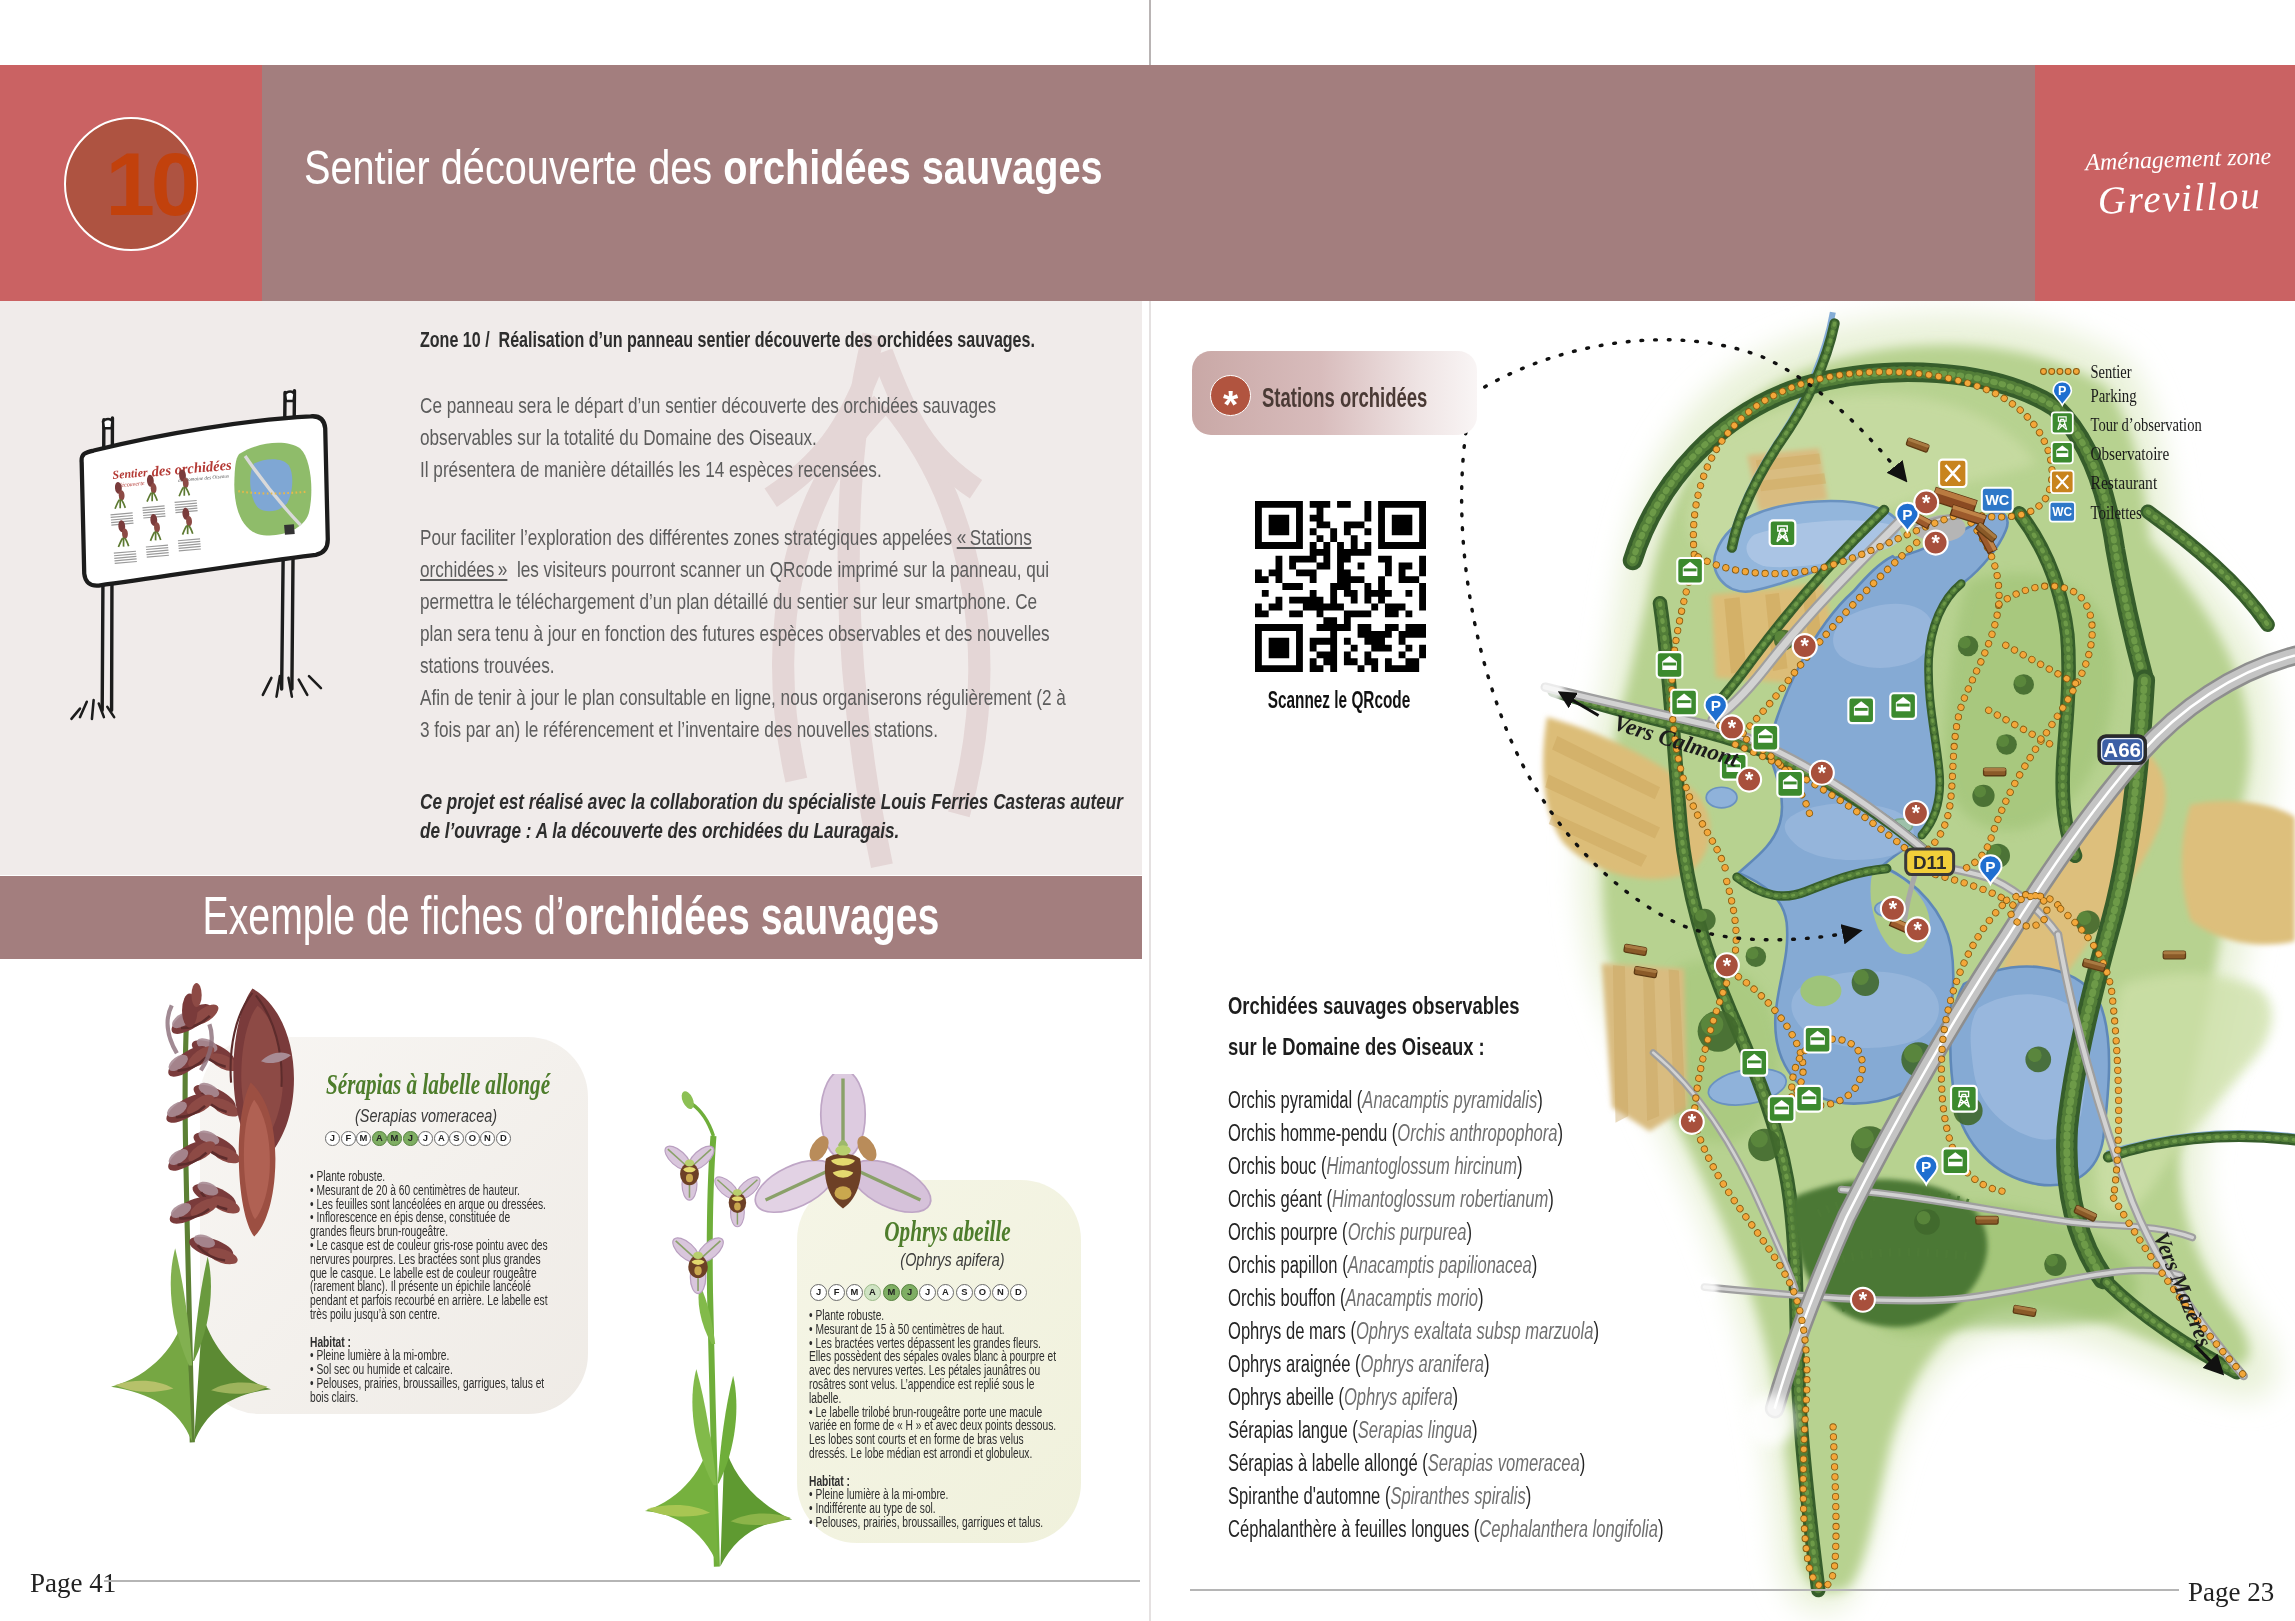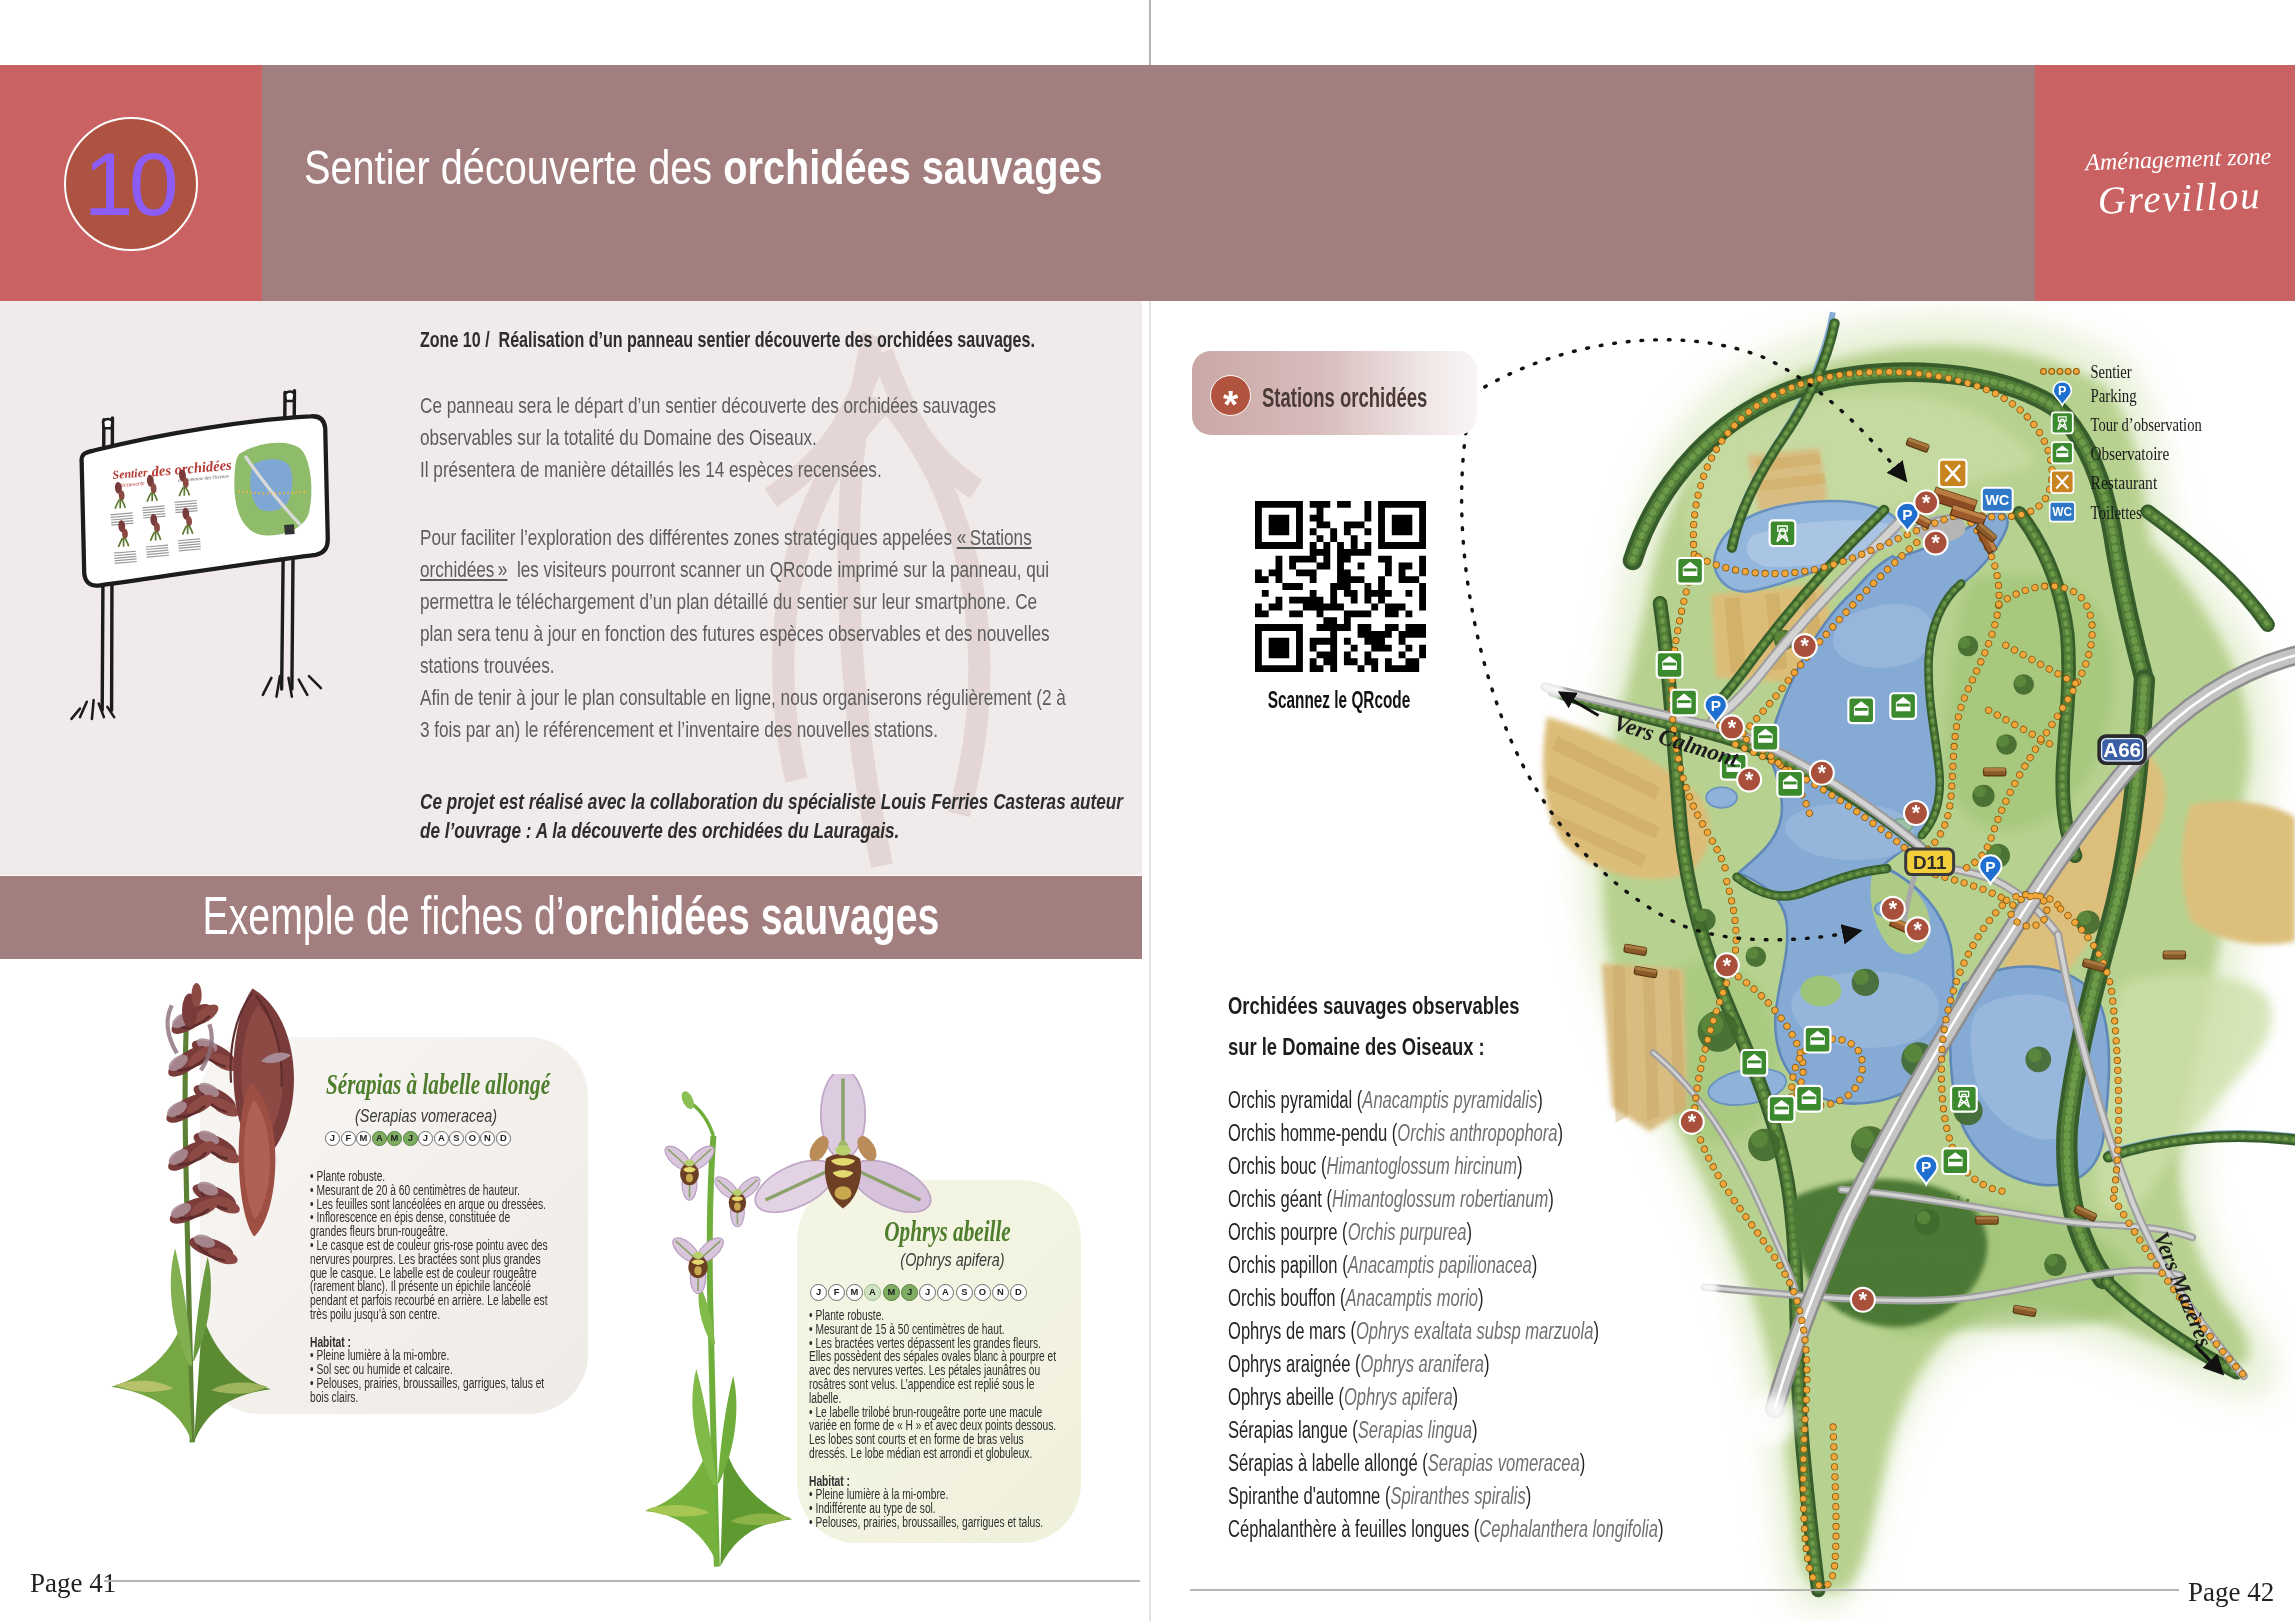--- a/index.html
+++ b/index.html
@@ -15,21 +15,21 @@
 <div class="abs" style="left:1149px;top:0;width:1.7px;height:65px;background:#b9b4b4;"></div>
 <div class="abs" style="left:1149px;top:301px;width:1.7px;height:1320px;background:#cfc9c9;opacity:.55;"></div>
 
 <div class="abs" style="left:0;top:65px;width:2295px;height:236px;background:#a37e7e;"></div>
 
 <div class="abs" style="left:0;top:65px;width:262px;height:236px;background:#ca6263;"></div>
 
 <div class="abs" style="left:2035px;top:65px;width:260px;height:236px;background:#ca6263;"></div>
 
 <div class="abs" style="left:64px;top:117px;width:134px;height:134px;border-radius:50%;background:#ae5341;border:2.6px solid #fff;box-sizing:border-box;"></div>
-<div class="abs" style="left:62px;top:119px;width:134px;height:134px;color:#8b5cf6;font-weight:normal;font-size:89px;line-height:130px;text-align:center;letter-spacing:-4.3px;">10</div>
+<div class="abs" style="left:62px;top:119px;width:134px;height:134px;color:#c2410c;font-weight:bold;font-size:89px;line-height:130px;text-align:right;letter-spacing:-4.3px;">10</div>
 
 <div class="abs" style="left:304px;top:140px;color:#fff;font-size:49px;line-height:55px;white-space:nowrap;transform:scaleX(0.81);transform-origin:left top;">Sentier découverte des <b>orchidées sauvages</b></div>
 
 <div class="abs" style="left:2059px;top:146px;width:240px;text-align:center;color:#fff;font-family:'Liberation Serif',serif;font-style:italic;transform:rotate(-2deg);">
   <div style="font-size:24px;">Aménagement zone</div>
   <div style="font-size:39px;margin-top:1.7px;letter-spacing:1.7px;">Grevillou</div>
 </div>
 
 <div class="abs" style="left:0;top:301px;width:1142px;height:574px;background:#f0ebea;"></div>
 
@@ -906,17 +906,17 @@
       <path fill="#000" d="M0 0h56v8h-56zM64 0h24v8h-24zM96 0h16v8h-16zM128 0h8v8h-8zM144 0h56v8h-56zM0 8h8v8h-8zM48 8h8v8h-8zM72 8h8v8h-8zM128 8h8v8h-8zM144 8h8v8h-8zM192 8h8v8h-8zM0 16h8v8h-8zM16 16h24v8h-24zM48 16h8v8h-8zM64 16h16v8h-16zM128 16h8v8h-8zM144 16h8v8h-8zM160 16h24v8h-24zM192 16h8v8h-8zM0 24h8v8h-8zM16 24h24v8h-24zM48 24h8v8h-8zM72 24h16v8h-16zM104 24h24v8h-24zM144 24h8v8h-8zM160 24h24v8h-24zM192 24h8v8h-8zM0 32h8v8h-8zM16 32h24v8h-24zM48 32h8v8h-8zM64 32h8v8h-8zM88 32h8v8h-8zM104 32h8v8h-8zM128 32h8v8h-8zM144 32h8v8h-8zM160 32h24v8h-24zM192 32h8v8h-8zM0 40h8v8h-8zM48 40h8v8h-8zM72 40h8v8h-8zM88 40h8v8h-8zM112 40h8v8h-8zM144 40h8v8h-8zM192 40h8v8h-8zM0 48h56v8h-56zM64 48h8v8h-8zM80 48h8v8h-8zM96 48h8v8h-8zM112 48h8v8h-8zM128 48h8v8h-8zM144 48h56v8h-56zM64 56h24v8h-24zM96 56h40v8h-40zM24 64h8v8h-8zM40 64h32v8h-32zM80 64h8v8h-8zM96 64h16v8h-16zM144 64h16v8h-16zM192 64h8v8h-8zM24 72h8v8h-8zM40 72h8v8h-8zM72 72h16v8h-16zM96 72h8v8h-8zM120 72h8v8h-8zM152 72h8v8h-8zM168 72h16v8h-16zM192 72h8v8h-8zM0 80h8v8h-8zM16 80h16v8h-16zM48 80h24v8h-24zM96 80h16v8h-16zM152 80h8v8h-8zM168 80h8v8h-8zM192 80h8v8h-8zM0 88h16v8h-16zM24 88h8v8h-8zM64 88h8v8h-8zM96 88h32v8h-32zM144 88h8v8h-8zM168 88h24v8h-24zM32 96h24v8h-24zM88 96h24v8h-24zM128 96h8v8h-8zM144 96h8v8h-8zM192 96h8v8h-8zM8 104h8v8h-8zM64 104h8v8h-8zM88 104h8v8h-8zM104 104h16v8h-16zM128 104h32v8h-32zM176 104h8v8h-8zM192 104h8v8h-8zM24 112h8v8h-8zM40 112h40v8h-40zM88 112h8v8h-8zM112 112h8v8h-8zM128 112h8v8h-8zM144 112h8v8h-8zM192 112h8v8h-8zM0 120h8v8h-8zM16 120h16v8h-16zM56 120h48v8h-48zM136 120h8v8h-8zM152 120h24v8h-24zM192 120h8v8h-8zM0 128h16v8h-16zM40 128h16v8h-16zM72 128h8v8h-8zM104 128h32v8h-32zM152 128h16v8h-16zM176 128h8v8h-8zM80 136h16v8h-16zM104 136h8v8h-8zM0 144h56v8h-56zM72 144h40v8h-40zM120 144h16v8h-16zM152 144h16v8h-16zM176 144h24v8h-24zM0 152h8v8h-8zM48 152h8v8h-8zM88 152h8v8h-8zM120 152h40v8h-40zM168 152h32v8h-32zM0 160h8v8h-8zM16 160h24v8h-24zM48 160h8v8h-8zM64 160h32v8h-32zM104 160h8v8h-8zM128 160h24v8h-24zM168 160h8v8h-8zM0 168h8v8h-8zM16 168h24v8h-24zM48 168h8v8h-8zM64 168h8v8h-8zM88 168h8v8h-8zM112 168h8v8h-8zM136 168h24v8h-24zM176 168h8v8h-8zM192 168h8v8h-8zM0 176h8v8h-8zM16 176h24v8h-24zM48 176h8v8h-8zM72 176h24v8h-24zM104 176h8v8h-8zM128 176h8v8h-8zM168 176h8v8h-8zM192 176h8v8h-8zM0 184h8v8h-8zM48 184h8v8h-8zM64 184h8v8h-8zM80 184h16v8h-16zM104 184h16v8h-16zM128 184h16v8h-16zM152 184h8v8h-8zM176 184h16v8h-16zM0 192h56v8h-56zM64 192h16v8h-16zM88 192h8v8h-8zM120 192h8v8h-8zM136 192h8v8h-8zM152 192h40v8h-40z"></path>
     </svg>
 <div class="abs" style="left:1202px;top:686px;width:274px;text-align:center;font-size:24px;font-weight:bold;color:#111;transform:scaleX(0.64);transform-origin:center top;">Scannez le QRcode</div>
 
 <div class="abs" style="left:1228px;top:986px;font-size:23px;line-height:41px;font-weight:bold;color:#1d1d1d;white-space:nowrap;transform:scaleX(0.80);transform-origin:left top;">Orchidées sauvages observables<br>sur le Domaine des Oiseaux :</div>
 <div class="abs" style="left:1228px;top:1084px;font-size:23px;line-height:33px;color:#242424;white-space:nowrap;transform:scaleX(0.72);transform-origin:left top;">Orchis pyramidal (<i style="color:#6f6f6f">Anacamptis pyramidalis</i>)<br>Orchis homme-pendu (<i style="color:#6f6f6f">Orchis anthropophora</i>)<br>Orchis bouc (<i style="color:#6f6f6f">Himantoglossum hircinum</i>)<br>Orchis géant (<i style="color:#6f6f6f">Himantoglossum robertianum</i>)<br>Orchis pourpre (<i style="color:#6f6f6f">Orchis purpurea</i>)<br>Orchis papillon (<i style="color:#6f6f6f">Anacamptis papilionacea</i>)<br>Orchis bouffon (<i style="color:#6f6f6f">Anacamptis morio</i>)<br>Ophrys de mars (<i style="color:#6f6f6f">Ophrys exaltata subsp marzuola</i>)<br>Ophrys araignée (<i style="color:#6f6f6f">Ophrys aranifera</i>)<br>Ophrys abeille (<i style="color:#6f6f6f">Ophrys apifera</i>)<br>Sérapias langue (<i style="color:#6f6f6f">Serapias lingua</i>)<br>Sérapias à labelle allongé (<i style="color:#6f6f6f">Serapias vomeracea</i>)<br>Spiranthe d'automne (<i style="color:#6f6f6f">Spiranthes spiralis</i>)<br>Céphalanthère à feuilles longues (<i style="color:#6f6f6f">Cephalanthera longifolia</i>)</div>
 
 <div class="abs" style="left:30px;top:1568px;font-size:27px;color:#222;font-family:'Liberation Serif',serif;">Page 41</div>
 <div class="abs" style="left:104px;top:1580px;width:1036px;height:1.7px;background:#b5b5b5;"></div>
 
-<div class="abs" style="left:2188px;top:1577px;font-size:27px;color:#222;font-family:'Liberation Serif',serif;">Page 42</div>
+<div class="abs" style="left:2188px;top:1577px;font-size:27px;color:#222;font-family:'Liberation Serif',serif;">Page 23</div>
 <div class="abs" style="left:1190px;top:1589px;width:989px;height:1.7px;background:#b5b5b5;"></div>
 
 </div>
 
 
 </body></html>

